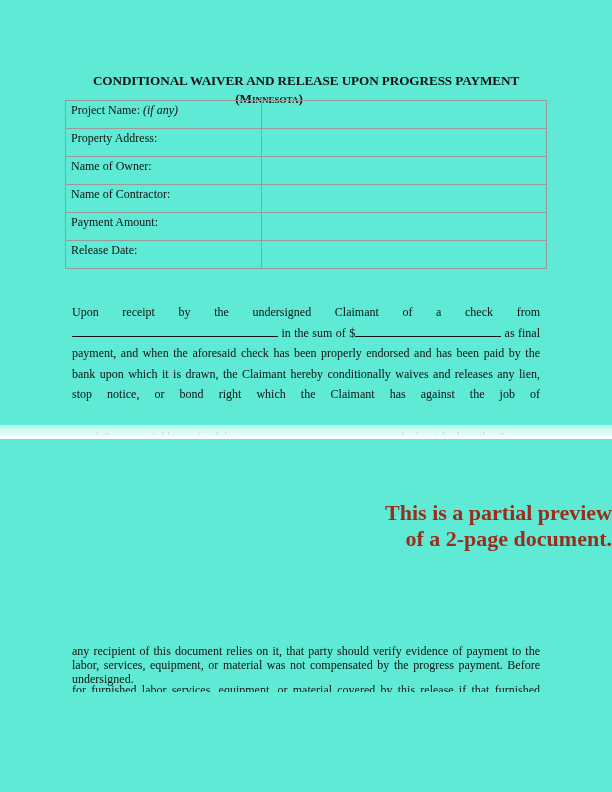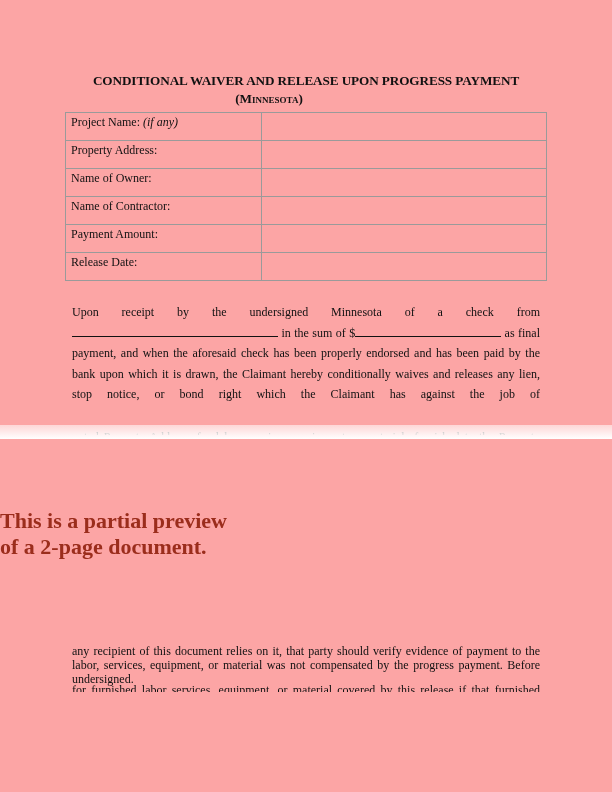--- a/index.html
+++ b/index.html
@@ -12,21 +12,21 @@
       height: 792px;
       position: relative;
       overflow: hidden;
       font-family: "Liberation Serif", "DejaVu Serif", serif;
       color: #111111;
     }
     .page {
       position: absolute;
       left: 0; top: 0;
       width: 612px; height: 792px;
-      background: #fca5a5;
+      background: #5eead4;
     }
     .title {
       position: absolute;
       left: 0; width: 612px;
       top: 72px;
       text-align: center;
       font-weight: bold;
       font-size: 13.2px;
       line-height: 18px;
       letter-spacing: -0.1px;
@@ -37,21 +37,21 @@
       top: 90px;
       text-align: center;
       font-weight: bold;
       font-size: 13.2px;
       line-height: 18px;
       font-variant: small-caps;
     }
     table.info {
       position: absolute;
       left: 65px;
-      top: 112px;
+      top: 100px;
       width: 481px;
       border-collapse: collapse;
       table-layout: fixed;
     }
     table.info td {
       border: 1px solid #9a9a9a;
       height: 28px;
       padding: 0 5px;
       vertical-align: top;
       font-size: 12px;
@@ -107,26 +107,25 @@
       position: absolute;
       left: 0; top: 425px;
       width: 612px; height: 14px;
       background: linear-gradient(to bottom, rgba(255,255,255,0.55), rgba(255,255,255,1));
     }
 
     .preview-msg {
       position: absolute;
       left: 0; width: 612px;
       top: 500px;
-      text-align: left;
+      text-align: right;
       color: #9b2d1c;
       font-weight: bold;
       font-size: 22px;
       line-height: 26px;
-      margin-top: 8px;
     }
 
     .bottom-clip {
       position: absolute;
       left: 72px;
       width: 468px;
       top: 636px;
       height: 8px;
       overflow: hidden;
       margin-top: 48px;
@@ -191,21 +190,21 @@
       <td class="value"></td>
     </tr>
     <tr>
       <td class="label">Release Date:</td>
       <td class="value"></td>
     </tr>
   </tbody>
     </table>
 
   <div class="para">
-    <span class="line">Upon receipt by the undersigned Minnesota of a check from</span>
+    <span class="line">Upon receipt by the undersigned Claimant of a check from</span>
     <span class="line"><span class="blank" style="width:206px"></span><span> in the sum of $</span><span class="blank" style="width:146px"></span><span> as final</span></span>
     <span class="line">payment, and when the aforesaid check has been properly endorsed and has been paid by the</span>
     <span class="line">bank upon which it is drawn, the Claimant hereby conditionally waives and releases any lien,</span>
     <span class="line">stop notice, or bond right which the Claimant has against the job of</span>
   </div>
 
   <div class="clip-top">
     <span class="line">noted Property Address, for labor, services, equipment or materials furnished to the Property</span>
   </div>
   <div class="fade-top"></div>

